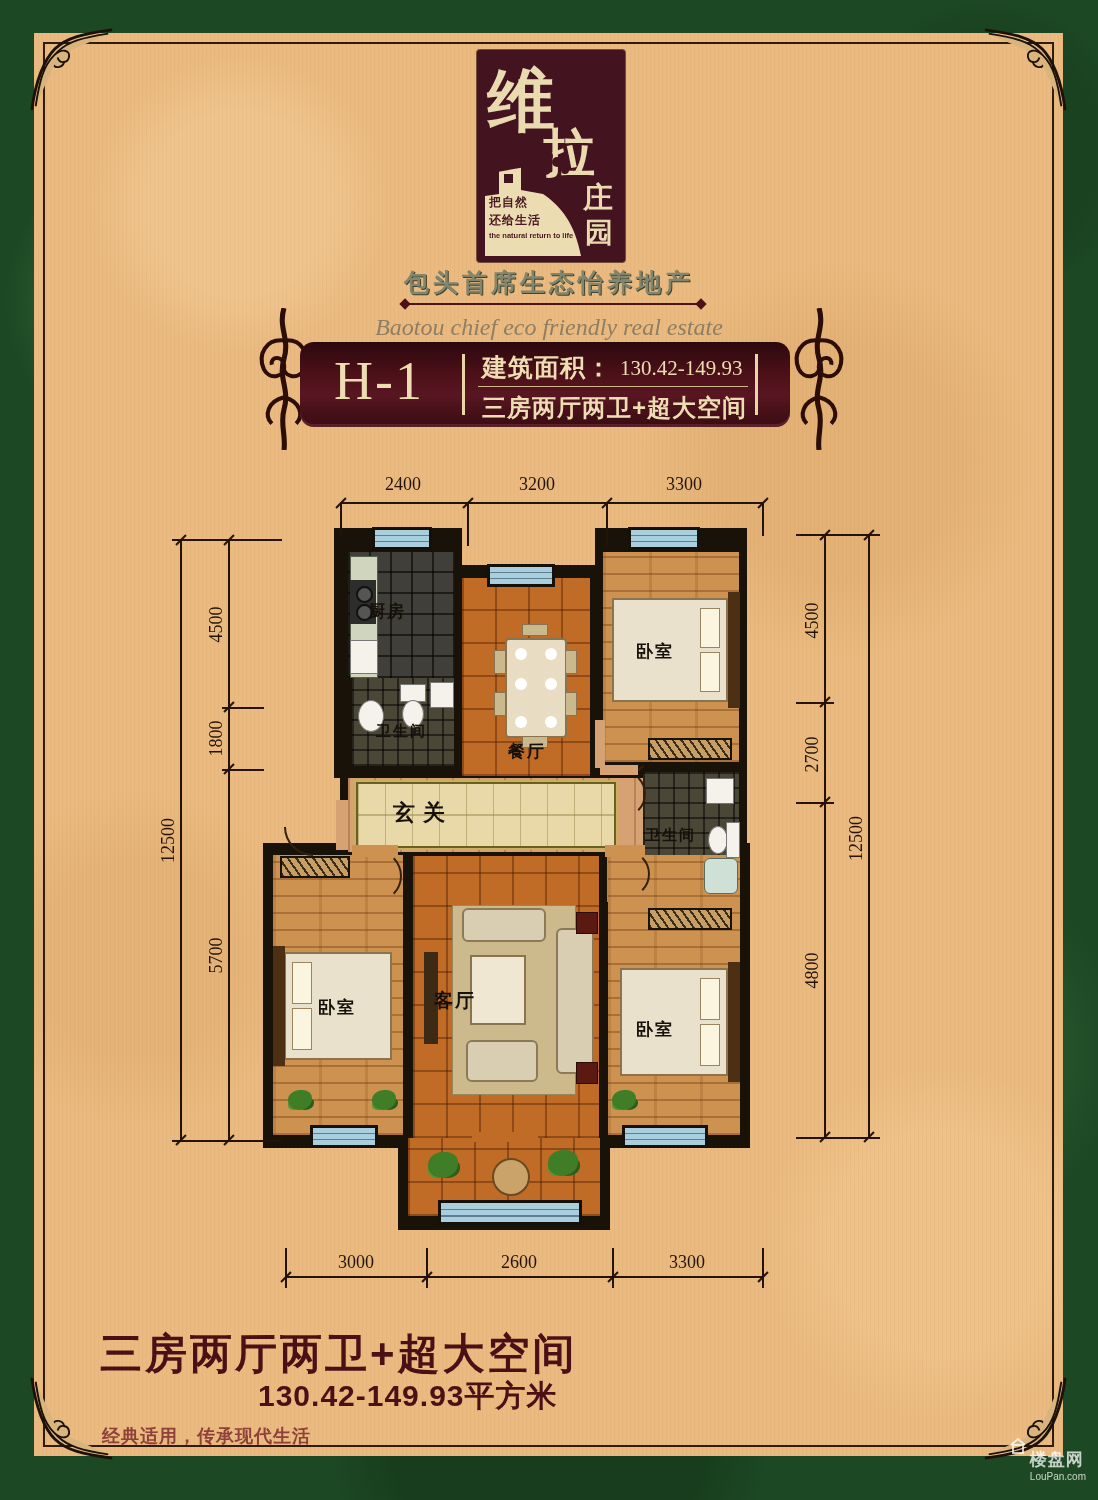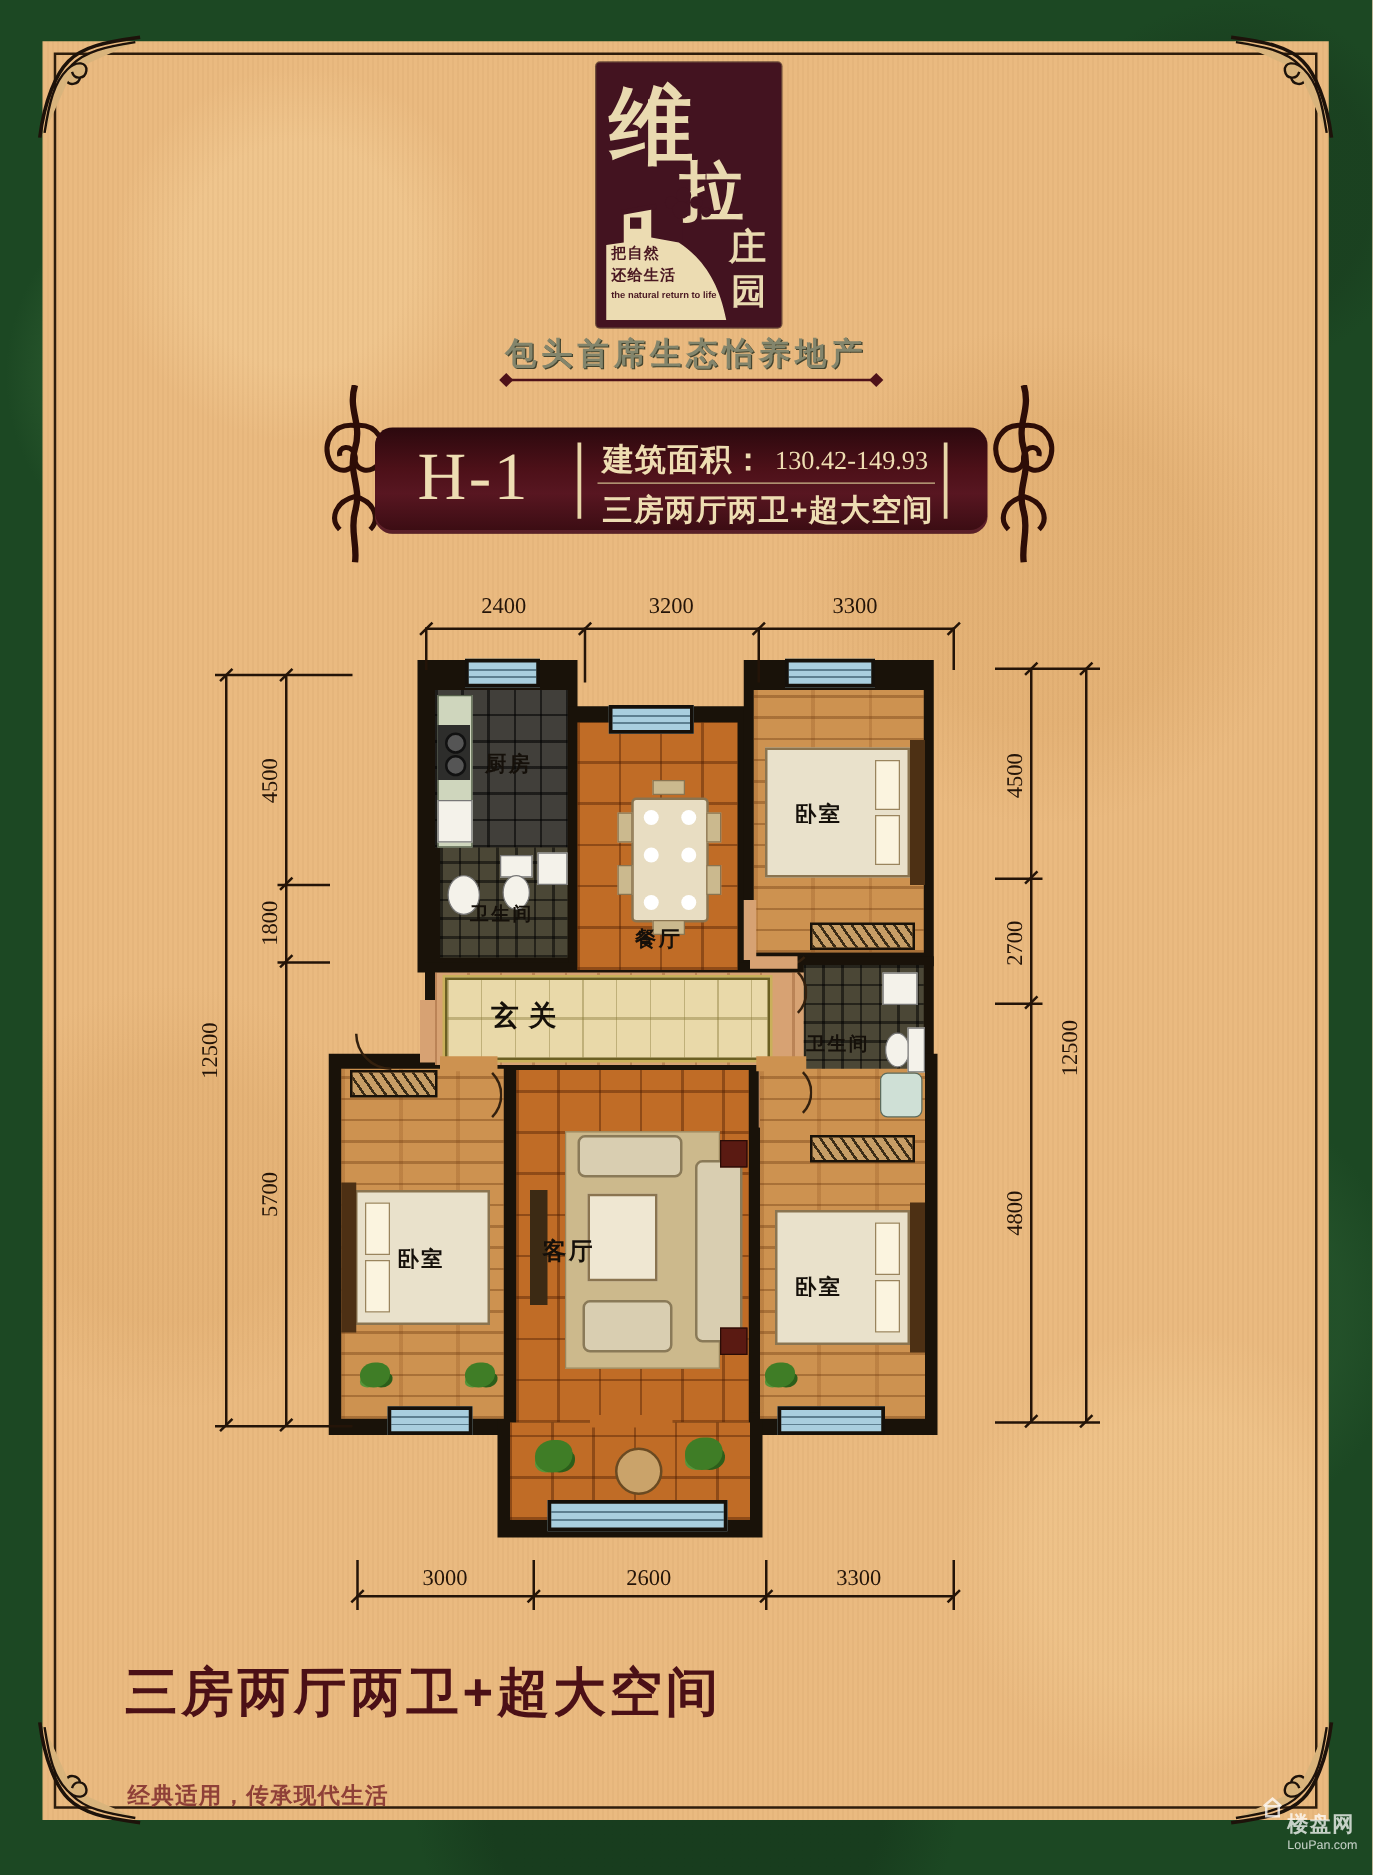--- a/index.html
+++ b/index.html
@@ -151,20 +151,21 @@
     <span class="slog" style="top:144px;">把自然</span>
     <span class="slog" style="top:162px;text-align:right;">还给生活</span>
     <span class="sloge" style="top:181px;">the natural return to life</span>
   </div>
 
   <div class="headline">包头首席生态怡养地产</div>
   <div class="divider">
     <span class="dia" style="left:-4px;"></span>
     <span class="dia" style="right:-4px;"></span>
   </div>
+  <div class="tagline">Baotou chief eco friendly real estate</div>
 
   <svg class="orn" style="left:253px;top:308px;" viewBox="0 0 60 140">
     <path d="M30,0 C24,20 36,30 30,50 C24,70 36,80 30,100 C26,114 32,126 30,140" stroke="#2d0d07" stroke-width="5" fill="none"></path>
     <path d="M30,32 C12,30 4,46 10,60 C16,72 32,68 30,56 C28,46 16,48 18,56" stroke="#2d0d07" stroke-width="4" fill="none"></path>
     <path d="M30,32 C48,30 56,46 50,60 C44,72 28,68 30,56" stroke="#2d0d07" stroke-width="4" fill="none"></path>
     <path d="M30,88 C14,92 10,106 18,114 M30,88 C46,92 50,106 42,114" stroke="#2d0d07" stroke-width="4" fill="none"></path>
   </svg>
   <svg class="orn" style="left:788px;top:308px;transform:scaleX(-1);" viewBox="0 0 60 140">
     <path d="M30,0 C24,20 36,30 30,50 C24,70 36,80 30,100 C26,114 32,126 30,140" stroke="#2d0d07" stroke-width="5" fill="none"></path>
     <path d="M30,32 C12,30 4,46 10,60 C16,72 32,68 30,56 C28,46 16,48 18,56" stroke="#2d0d07" stroke-width="4" fill="none"></path>
@@ -287,21 +288,21 @@
   <div class="abs" style="left:595px;top:720px;width:10px;height:48px;background:#d7a273;"></div>
   <div class="arc" style="left:600px;top:722px;width:48px;height:48px;transform:rotate(180deg);"></div>
   <div class="abs" style="left:600px;top:765px;width:38px;height:10px;background:#d7a273;"></div>
   <div class="arc" style="left:598px;top:770px;width:44px;height:44px;transform:rotate(90deg);"></div>
   <div class="abs" style="left:352px;top:845px;width:46px;height:12px;background:#cd9250;"></div>
   <div class="arc" style="left:350px;top:850px;width:48px;height:48px;transform:rotate(90deg);"></div>
   <div class="abs" style="left:605px;top:845px;width:40px;height:12px;background:#cd9250;"></div>
   <div class="arc" style="left:602px;top:850px;width:44px;height:44px;transform:rotate(90deg);"></div>
   <div class="abs" style="left:472px;top:1132px;width:66px;height:10px;background:#c06c26;"></div>
 
-  <span class="rlabel" style="left:388px;top:600px;">厨房</span>
+  <span class="rlabel" style="left:368px;top:600px;">厨房</span>
   <span class="rlabel" style="left:376px;top:722px;font-size:15px;">卫生间</span>
   <span class="rlabel" style="left:508px;top:740px;">餐厅</span>
   <span class="rlabel" style="left:636px;top:640px;">卧室</span>
   <span class="rlabel" style="left:393px;top:798px;font-size:22px;letter-spacing:8px;">玄关</span>
   <span class="rlabel" style="left:645px;top:826px;font-size:15px;">卫生间</span>
   <span class="rlabel" style="left:318px;top:996px;">卧室</span>
   <span class="rlabel" style="left:434px;top:988px;font-size:19px;">客厅</span>
   <span class="rlabel" style="left:636px;top:1018px;">卧室</span>
 
   <div class="dl" style="left:340px;top:502px;width:424px;height:2px;"></div>
@@ -358,20 +359,21 @@
   <span class="tick" style="left:818px;top:701px;"></span>
   <span class="tick" style="left:818px;top:801px;"></span>
   <span class="tick" style="left:818px;top:1136px;"></span>
   <span class="tick" style="left:862px;top:1136px;"></span>
   <span class="vnum" style="left:772px;top:610px;">4500</span>
   <span class="vnum" style="left:772px;top:744px;">2700</span>
   <span class="vnum" style="left:772px;top:960px;">4800</span>
   <span class="vnum" style="left:816px;top:828px;">12500</span>
 
   <div class="f-title">三房两厅两卫+超大空间</div>
+  <div class="f-area">130.42-149.93平方米</div>
   <div class="f-d1">经典适用，传承现代生活</div>
 
   <div class="wm">
     <svg style="position:absolute;left:-22px;top:4px;width:20px;height:20px;" viewBox="0 0 20 20">
       <path d="M3,9 L10,3 L17,9" stroke="rgba(255,255,255,.75)" fill="none" stroke-width="2"></path>
       <rect x="5" y="9" width="10" height="8" fill="none" stroke="rgba(255,255,255,.75)" stroke-width="2"></rect>
     </svg>
     <div class="n">楼盘网</div>
     <div class="u">LouPan.com</div>
   </div>

